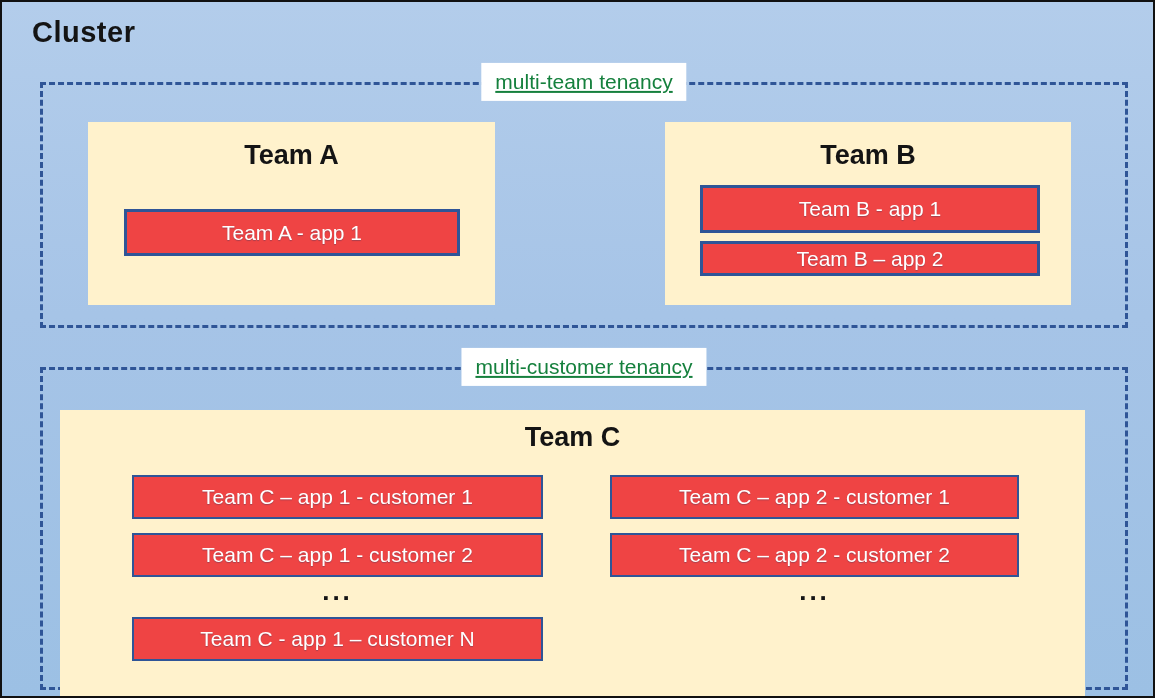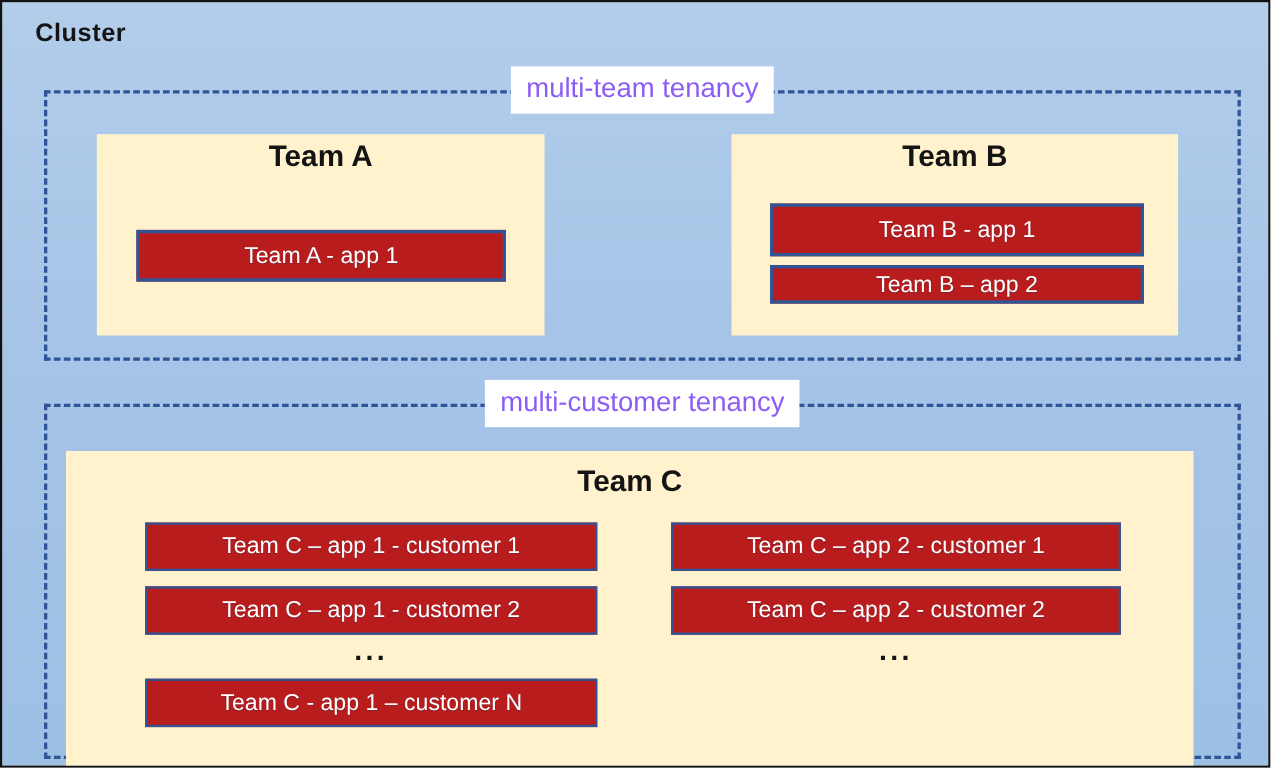--- a/index.html
+++ b/index.html
@@ -9,60 +9,61 @@
     position: relative;
     width: 1155px; height: 698px;
     background: linear-gradient(180deg, #b3cdeb 0%, #a6c4e7 45%, #9cc0e4 100%);
     border: 2px solid #111111;
     overflow: hidden;
     font-family: "Liberation Sans", "DejaVu Sans", sans-serif;
   }
 
   .cluster-title {
     position: absolute; left: 30px; top: 14px;
-    font-size: 23px; font-weight: 700; color: #141414;
+    font-size: 29px; font-weight: 700; color: #141414;
     letter-spacing: 0.5px;
   }
 
   .tenancy-box {
     position: absolute;
     border: 3px dashed #2f5597;
   }
   .tenancy-box.multi-team  { left: 38px; top: 80px;  width: 1088px; height: 246px; }
   .tenancy-box.multi-customer { left: 38px; top: 365px; width: 1088px; height: 323px; }
 
   .tenancy-label {
     position: absolute; left: 50%; top: 0;
     transform: translate(-50%, -58%);
-    background: #ffffff; color: #8b5cf6;
-    font-size: 25px; line-height: 1.1;
+    background: #ffffff; color: #15803d;
+    font-size: 21px; line-height: 1.1;
     padding: 7px 14px 8px 14px;
     white-space: nowrap;
+    text-decoration: underline;
   }
 
   .team-panel {
     position: absolute;
     background: #fff2cc;
   }
   .team-panel .team-title {
     position: absolute; left: 0; right: 0; text-align: center;
     font-size: 27px; font-weight: 700; color: #141414;
   }
 
   .panel-team-a { left: 45px;  top: 37px; width: 407px; height: 183px; }
   .panel-team-b { left: 622px; top: 37px; width: 406px; height: 183px; }
   .panel-team-c { left: 17px;  top: 40px; width: 1025px; height: 331px; }
 
   .panel-team-a .team-title,
-  .panel-team-b .team-title { top: 5px; }
+  .panel-team-b .team-title { top: 18px; }
   .panel-team-c .team-title { top: 12px; }
 
   .app-box {
     position: absolute;
-    background: #b91c1c;
+    background: #ef4444;
     border: 3px solid #2f5597;
     color: #ffffff;
     display: flex; align-items: center; justify-content: center;
     font-size: 21px;
     white-space: nowrap;
     text-shadow: 0 1px 1px rgba(32,56,100,0.35);
   }
 
   
   .app-a1 { left: 36px; top: 87px; width: 336px; height: 47px; }

